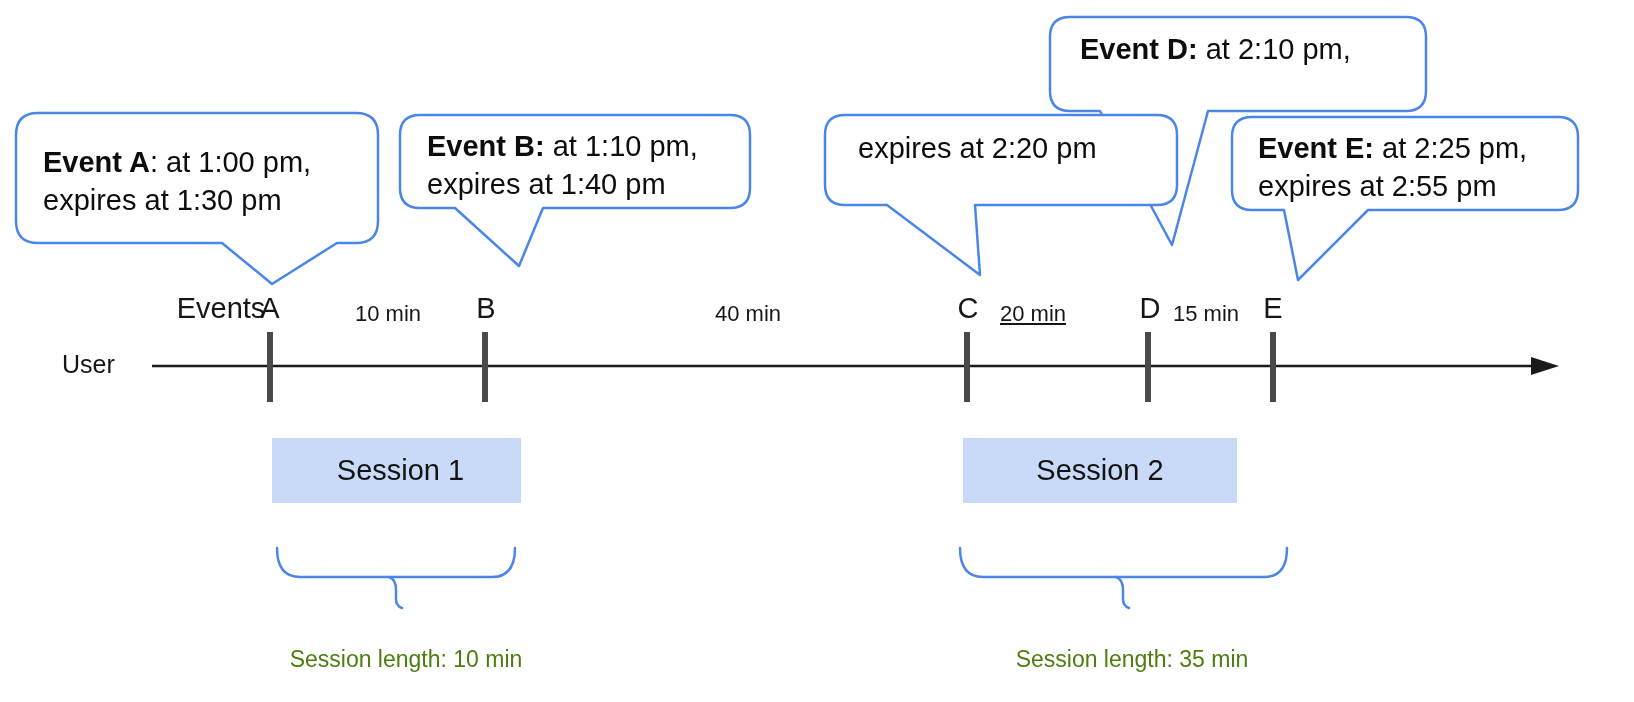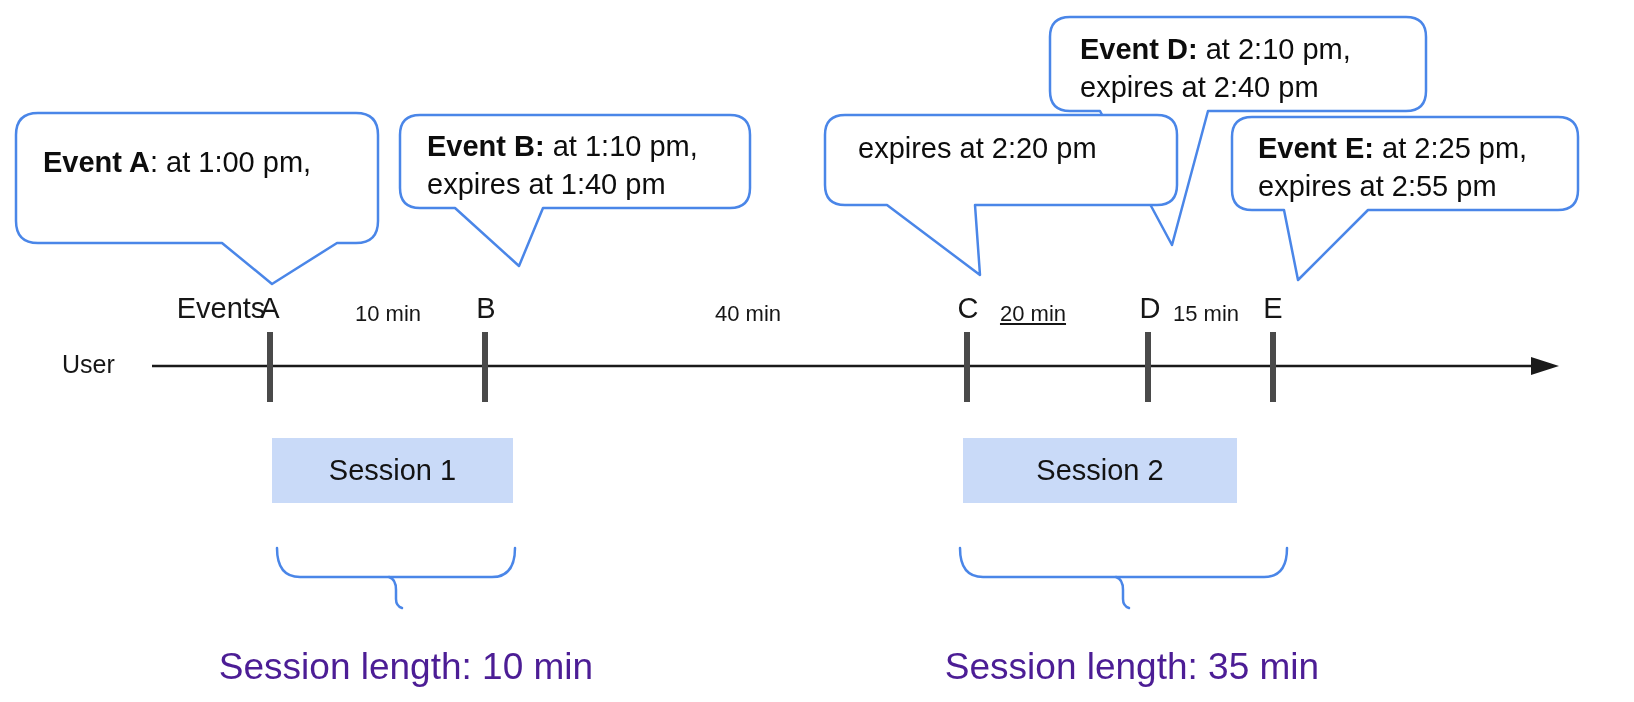--- a/index.html
+++ b/index.html
@@ -30,21 +30,21 @@
     position: absolute;
     top: 438px;
     height: 65px;
     background: #c9daf8;
     display: flex;
     align-items: center;
     justify-content: center;
     font-size: 29px;
     color: #131313;
   }
-  .session-length { font-size: 37px; color: #4c1d95; }
+  .session-length { font-size: 23px; color: #4d7c0f; }
 </style>
 </head>
 <body>
 
 <div class="canvas">
 
   <svg class="layer" width="1634" height="702" viewBox="0 0 1634 702">
 
     <line x1="152" y1="366" x2="1537" y2="366" stroke="#1a1a1a" stroke-width="2.4"></line>
     <polygon points="1559,366 1531,357 1531,375" fill="#1a1a1a"></polygon>
@@ -65,21 +65,21 @@
 
     <path d="M 845 115 H 1157 Q 1177 115 1177 135 V 185 Q 1177 205 1157 205 H 975 L 980 275 L 887 205 H 845 Q 825 205 825 185 V 135 Q 825 115 845 115 Z" fill="#ffffff" stroke="#4a86e8" stroke-width="2.5" stroke-linejoin="round"></path>
 
     <path d="M 277 548 Q 277 577 300 577 L 492 577 Q 515 577 515 548" fill="none" stroke="#4a86e8" stroke-width="2.5" stroke-linecap="round"></path>
     <path d="M 389 577 Q 396 579 396 590 L 396 599 Q 396 606 402 608" fill="none" stroke="#4a86e8" stroke-width="2.5" stroke-linecap="round"></path>
 
     <path d="M 960 548 Q 960 577 983 577 L 1264 577 Q 1287 577 1287 548" fill="none" stroke="#4a86e8" stroke-width="2.5" stroke-linecap="round"></path>
     <path d="M 1116 577 Q 1123 579 1123 590 L 1123 599 Q 1123 606 1129 608" fill="none" stroke="#4a86e8" stroke-width="2.5" stroke-linecap="round"></path>
   </svg>
 
-  <div class="session-box" style="left:272px; width:241px;">
+  <div class="session-box" style="left:272px; width:241px;padding-left:8px;">
     <span>Session 1</span>
   </div>
   <div class="session-box" style="left:963px; width:274px;">
     <span>Session 2</span>
   </div>
 
   <div class="abs user-label" style="left:62px; top:350px;">User</div>
   <div class="abs axis-label ctr" style="left:189px; top:292px;margin-left:32px;">Events</div>
 
   <div class="abs axis-label ctr" style="left:270px;  top:292px;">A</div>
@@ -88,34 +88,34 @@
   <div class="abs axis-label ctr" style="left:1150px; top:292px;">D</div>
   <div class="abs axis-label ctr" style="left:1273px; top:292px;">E</div>
 
   <div class="abs interval ctr" style="left:388px;  top:301px;">10 min</div>
   <div class="abs interval ctr" style="left:748px;  top:301px;">40 min</div>
   <div class="abs interval ctr" style="left:1033px; top:301px;text-decoration:underline;">20 min</div>
   <div class="abs interval ctr" style="left:1206px; top:301px;">15 min</div>
 
   <div class="abs bubble-text" style="left:43px; top:143px;">
     <div><b>Event A</b><span>: at 1:00 pm,</span></div>
+    <div>expires at 1:30 pm</div>
   </div>
 
   <div class="abs bubble-text" style="left:427px; top:127px;">
     <div><b>Event B:</b><span> at 1:10 pm,</span></div>
     <div>expires at 1:40 pm</div>
   </div>
 
   <div class="abs bubble-text" style="left:858px; top:129px;">
     <div>expires at 2:20 pm</div>
   </div>
 
   <div class="abs bubble-text" style="left:1080px; top:30px;">
     <div><b>Event D:</b><span> at 2:10 pm,</span></div>
-    <div>expires at 2:40 pm</div>
   </div>
 
   <div class="abs bubble-text" style="left:1258px; top:129px;">
     <div><b>Event E:</b><span> at 2:25 pm,</span></div>
     <div>expires at 2:55 pm</div>
   </div>
 
   <div class="abs session-length ctr" style="left:406px; top:646px;">Session length: 10 min</div>
   <div class="abs session-length ctr" style="left:1132px; top:646px;">Session length: 35 min</div>
 

